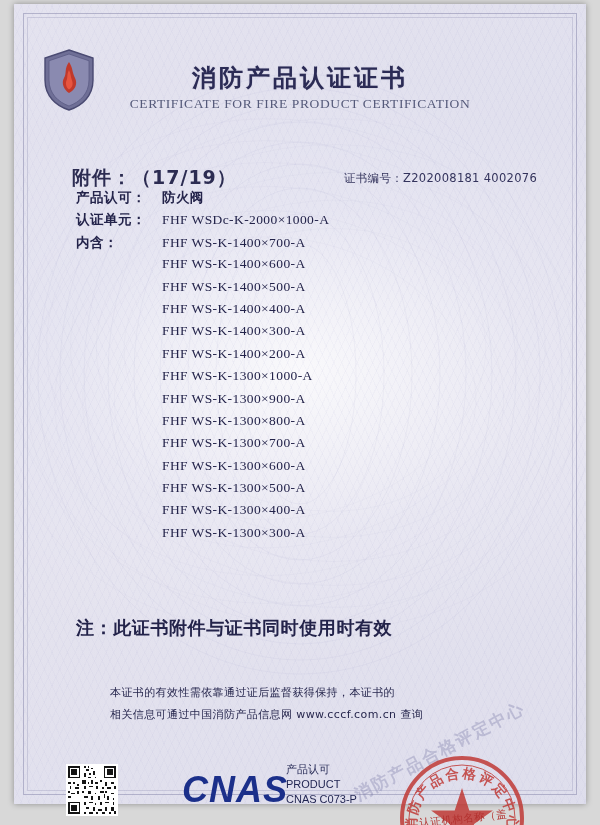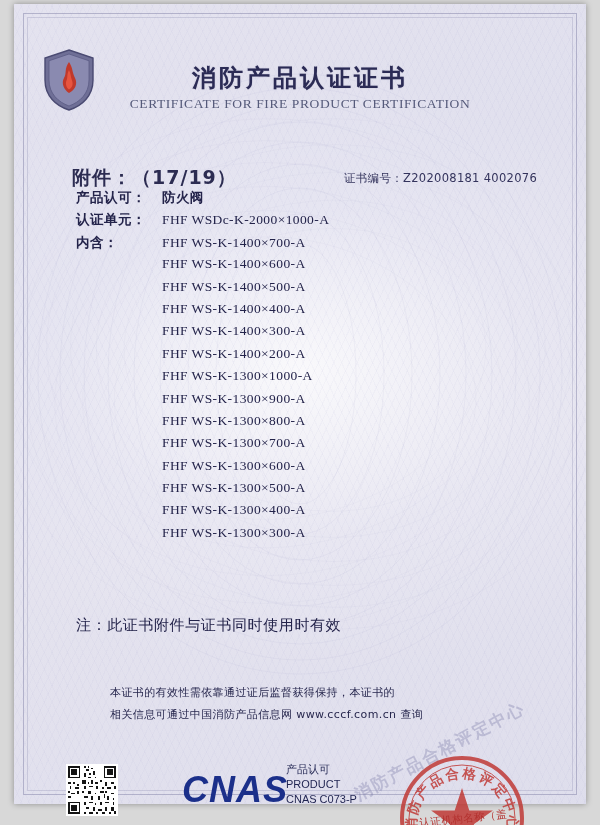--- a/index.html
+++ b/index.html
@@ -147,22 +147,22 @@
   .model-indent {
     width: 86px;
     flex: 0 0 86px;
   }
 
   .note {
     position: absolute;
     left: 62px;
     top: 612px;
     font-family: "DejaVu Sans", sans-serif;
-    font-size: 15px;
-    font-weight: normal;
+    font-size: 18px;
+    font-weight: bold;
     color: #23234a;
     letter-spacing: 0.6px;
   }
 
   
   .statement {
     position: absolute;
     left: 96px;
     top: 678px;
     width: 420px;

